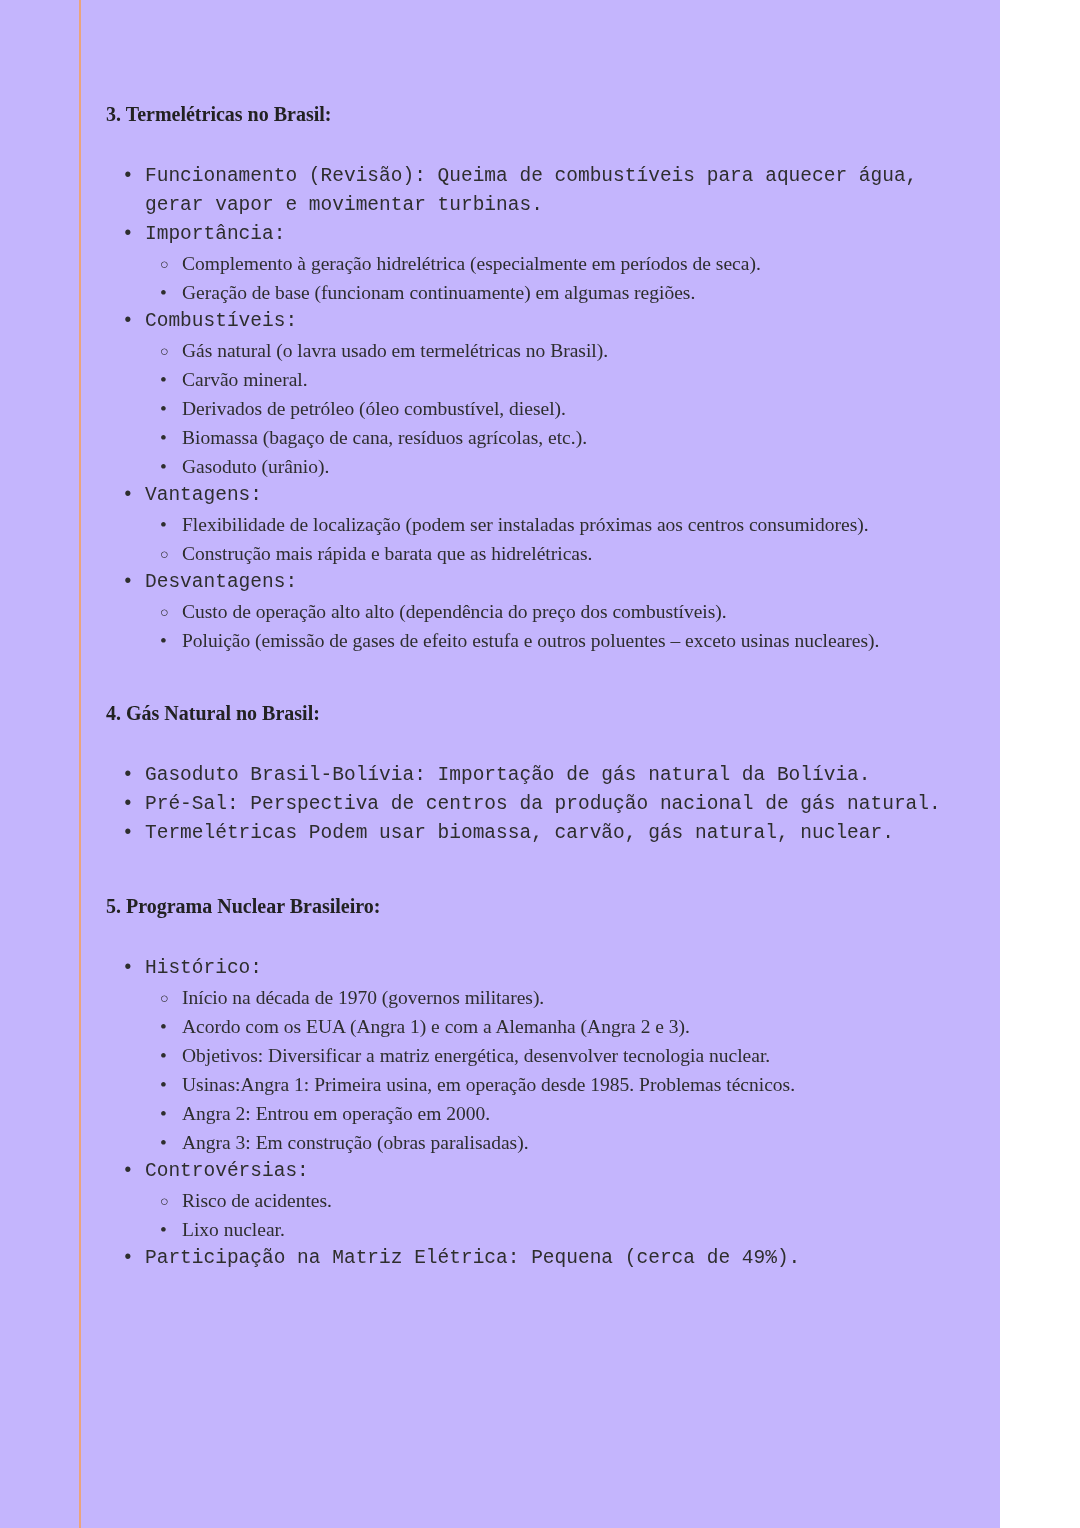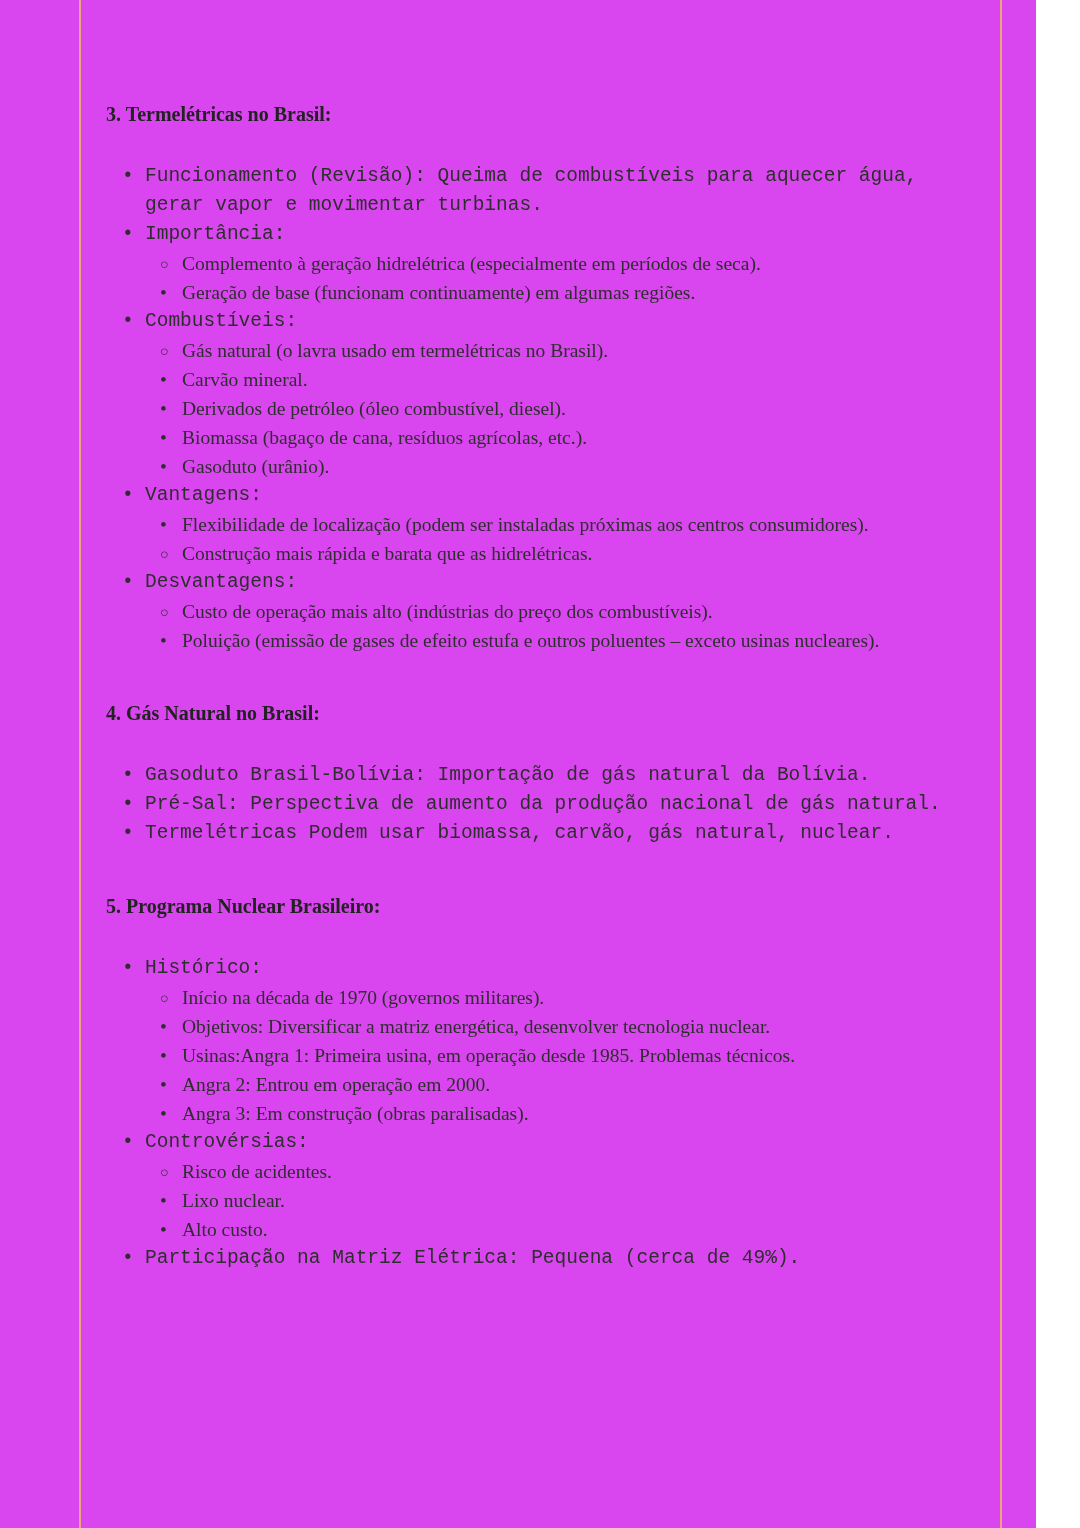--- a/index.html
+++ b/index.html
@@ -4,25 +4,24 @@
 <style>
   html, body {
     margin: 0;
     padding: 0;
     background: #ffffff;
   }
   .page {
     position: relative;
     width: 1000px;
     height: 1528px;
-    background: #d946ef;
+    background: #c4b5fd;
     overflow: hidden;
     font-family: "Liberation Serif", "DejaVu Serif", serif;
     color: #2e2e2e;
-    padding-left: 36px;
   }
   .border-line {
     position: absolute;
     top: 0;
     bottom: 0;
     width: 2px;
     background: #eba47c;
   }
   .border-line.left  { left: 79px; }
   .border-line.right { left: 1000px; }
@@ -73,43 +72,43 @@
             <div class="li level-1 marker-disc"><span>Combustíveis:</span></div>
             <div class="li level-2 marker-circle"><span>Gás natural (o lavra usado em termelétricas no Brasil).</span></div>
             <div class="li level-2 marker-disc"><span>Carvão mineral.</span></div>
             <div class="li level-2 marker-disc"><span>Derivados de petróleo (óleo combustível, diesel).</span></div>
             <div class="li level-2 marker-disc"><span>Biomassa (bagaço de cana, resíduos agrícolas, etc.).</span></div>
             <div class="li level-2 marker-disc"><span>Gasoduto (urânio).</span></div>
             <div class="li level-1 marker-disc"><span>Vantagens:</span></div>
             <div class="li level-2 marker-disc"><span>Flexibilidade de localização (podem ser instaladas próximas aos centros consumidores).</span></div>
             <div class="li level-2 marker-circle"><span>Construção mais rápida e barata que as hidrelétricas.</span></div>
             <div class="li level-1 marker-disc"><span>Desvantagens:</span></div>
-            <div class="li level-2 marker-circle"><span>Custo de operação mais alto (indústrias do preço dos combustíveis).</span></div>
+            <div class="li level-2 marker-circle"><span>Custo de operação alto alto (dependência do preço dos combustíveis).</span></div>
             <div class="li level-2 marker-disc"><span>Poluição (emissão de gases de efeito estufa e outros poluentes – exceto usinas nucleares).</span></div>
           </div>
         </section>
         <section>
           <h3>4. Gás Natural no Brasil:</h3>
           <div class="list">
             <div class="li level-1 marker-disc"><span>Gasoduto Brasil-Bolívia: Importação de gás natural da Bolívia.</span></div>
-            <div class="li level-1 marker-disc"><span>Pré-Sal: Perspectiva de aumento da produção nacional de gás natural.</span></div>
+            <div class="li level-1 marker-disc"><span>Pré-Sal: Perspectiva de centros da produção nacional de gás natural.</span></div>
             <div class="li level-1 marker-disc"><span>Termelétricas Podem usar biomassa, carvão, gás natural, nuclear.</span></div>
           </div>
         </section>
         <section>
           <h3>5. Programa Nuclear Brasileiro:</h3>
           <div class="list">
             <div class="li level-1 marker-disc"><span>Histórico:</span></div>
             <div class="li level-2 marker-circle"><span>Início na década de 1970 (governos militares).</span></div>
+            <div class="li level-2 marker-disc"><span>Acordo com os EUA (Angra 1) e com a Alemanha (Angra 2 e 3).</span></div>
             <div class="li level-2 marker-disc"><span>Objetivos: Diversificar a matriz energética, desenvolver tecnologia nuclear.</span></div>
             <div class="li level-2 marker-disc"><span>Usinas:Angra 1: Primeira usina, em operação desde 1985. Problemas técnicos.</span></div>
             <div class="li level-2 marker-disc"><span>Angra 2: Entrou em operação em 2000.</span></div>
             <div class="li level-2 marker-disc"><span>Angra 3: Em construção (obras paralisadas).</span></div>
             <div class="li level-1 marker-disc"><span>Controvérsias:</span></div>
             <div class="li level-2 marker-circle"><span>Risco de acidentes.</span></div>
             <div class="li level-2 marker-disc"><span>Lixo nuclear.</span></div>
-            <div class="li level-2 marker-disc"><span>Alto custo.</span></div>
             <div class="li level-1 marker-disc"><span>Participação na Matriz Elétrica: Pequena (cerca de 49%).</span></div>
           </div>
         </section>
       </div>
   </div>
 </div>
 
 </body></html>

